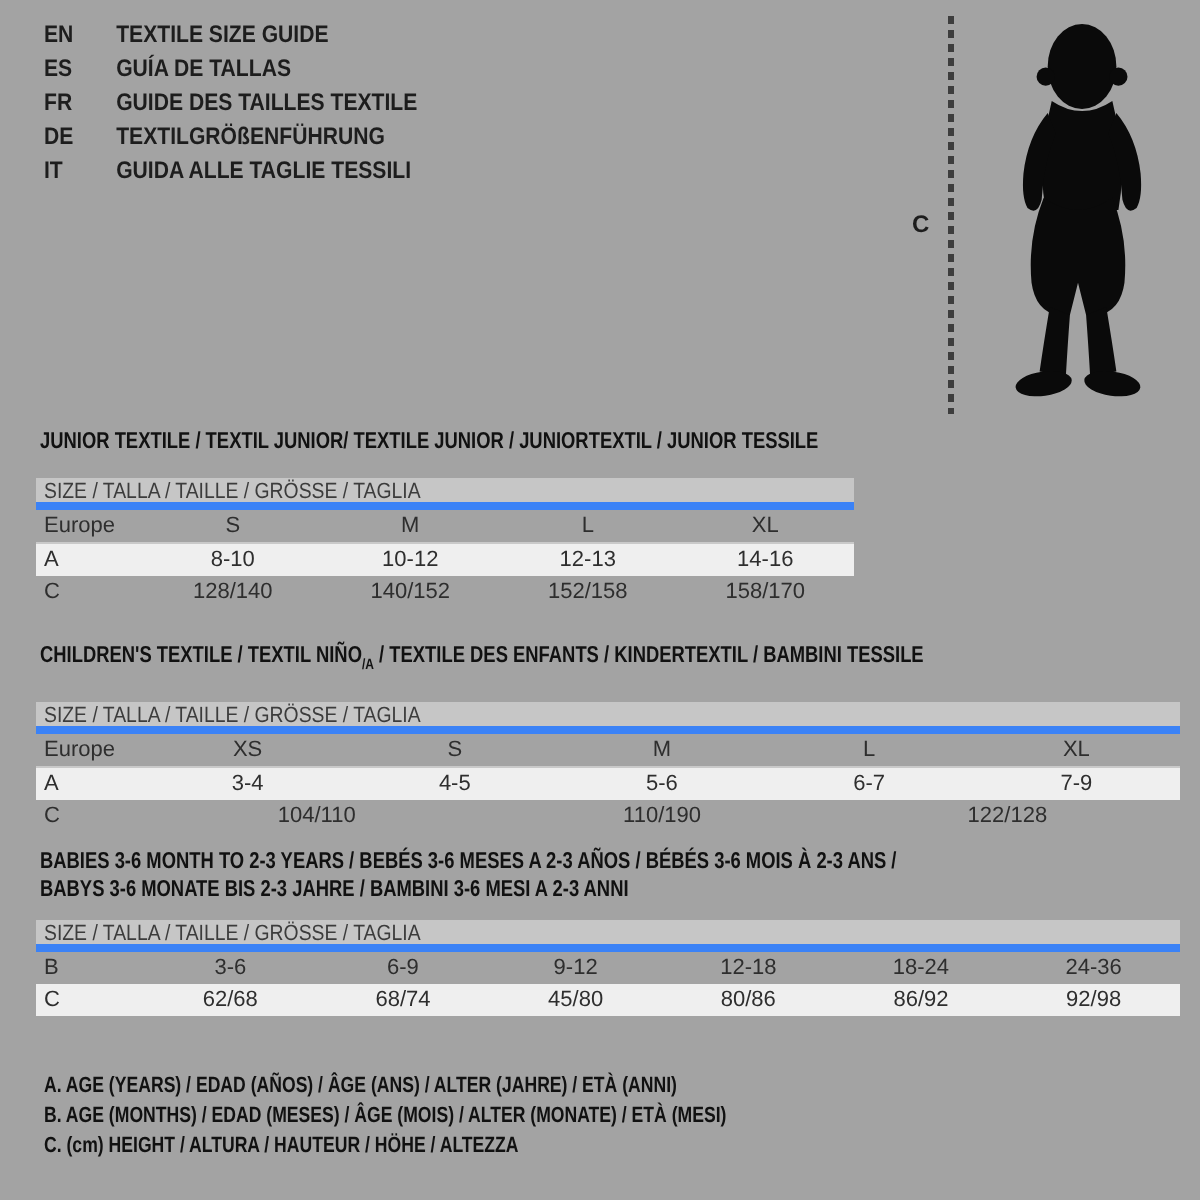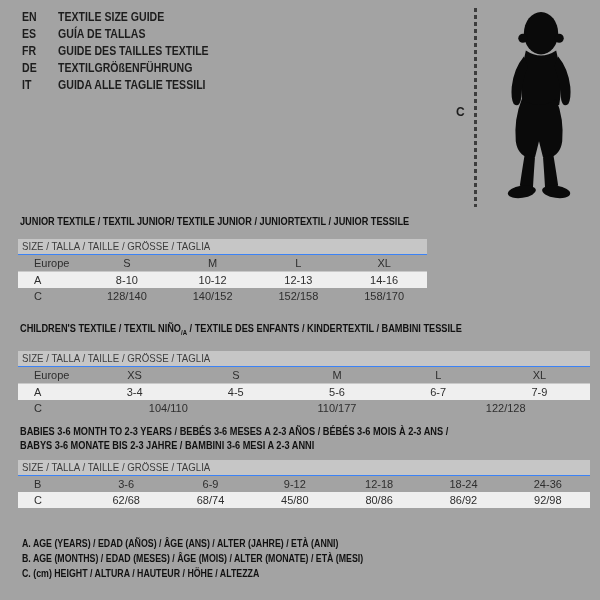--- a/index.html
+++ b/index.html
@@ -23,27 +23,27 @@
   #title-junior{top:214px;}
   #title-children{top:321px;}
   #title-babies{top:424px;}
   .subs{font-size:7.5px;font-weight:700;}
   
   .table{position:absolute;left:18px;font-size:11px;color:#2e2e2e;}
   #table-junior{top:239px;width:409px;}
   #table-children{top:351px;width:572px;}
   #table-babies{top:460px;width:572px;}
   .size-bar{height:16px;line-height:15px;background:var(--header_bar,#c6c6c6);color:#3c3c3c;
-            padding-left:4px;box-sizing:border-box;border-bottom:1px solid #3b82f6;overflow:hidden;}
+            padding-left:4px;box-sizing:border-box;border-bottom:4px solid #3b82f6;overflow:hidden;}
   .size-bar span{display:inline-block;transform:scaleX(0.88);transform-origin:left center;white-space:nowrap;}
   .trow{display:flex;height:16px;line-height:16px;}
   .trow.rhead{border-bottom:1px solid #c9c9c9;}
   .trow.alt{background:var(--row_alt,#efefef);}
   .cell{flex:1;text-align:center;}
-  .cell.lbl{flex:0 0 50px;text-align:left;padding-left:4px;margin-left:12px;}
+  .cell.lbl{flex:0 0 50px;text-align:left;padding-left:4px;}
   
   .footnotes{position:absolute;left:22px;top:536px;font-weight:700;font-size:11px;line-height:15px;
              transform:scaleX(0.8);transform-origin:left top;white-space:nowrap;color:#111;}
 </style>
 </head>
 <body>
 
 <div class="page">
 
   <div class="langs">
@@ -134,21 +134,21 @@
       <span class="cell lbl">A</span>
       <span class="cell">3-4</span>
       <span class="cell">4-5</span>
       <span class="cell">5-6</span>
       <span class="cell">6-7</span>
       <span class="cell">7-9</span>
     </div>
     <div class="trow">
       <span class="cell lbl">C</span>
       <span class="cell">104/110</span>
-      <span class="cell">110/177</span>
+      <span class="cell">110/190</span>
       <span class="cell">122/128</span>
     </div>
   </div>
 
   <div class="sec-title" id="title-babies">
     <div>BABIES 3-6 MONTH TO 2-3 YEARS / BEBÉS 3-6 MESES A 2-3 AÑOS / BÉBÉS 3-6 MOIS À 2-3 ANS /</div>
     <div>BABYS 3-6 MONATE BIS 2-3 JAHRE / BAMBINI 3-6 MESI A 2-3 ANNI</div>
   </div>
   <div class="table" id="table-babies">
     <div class="size-bar">

